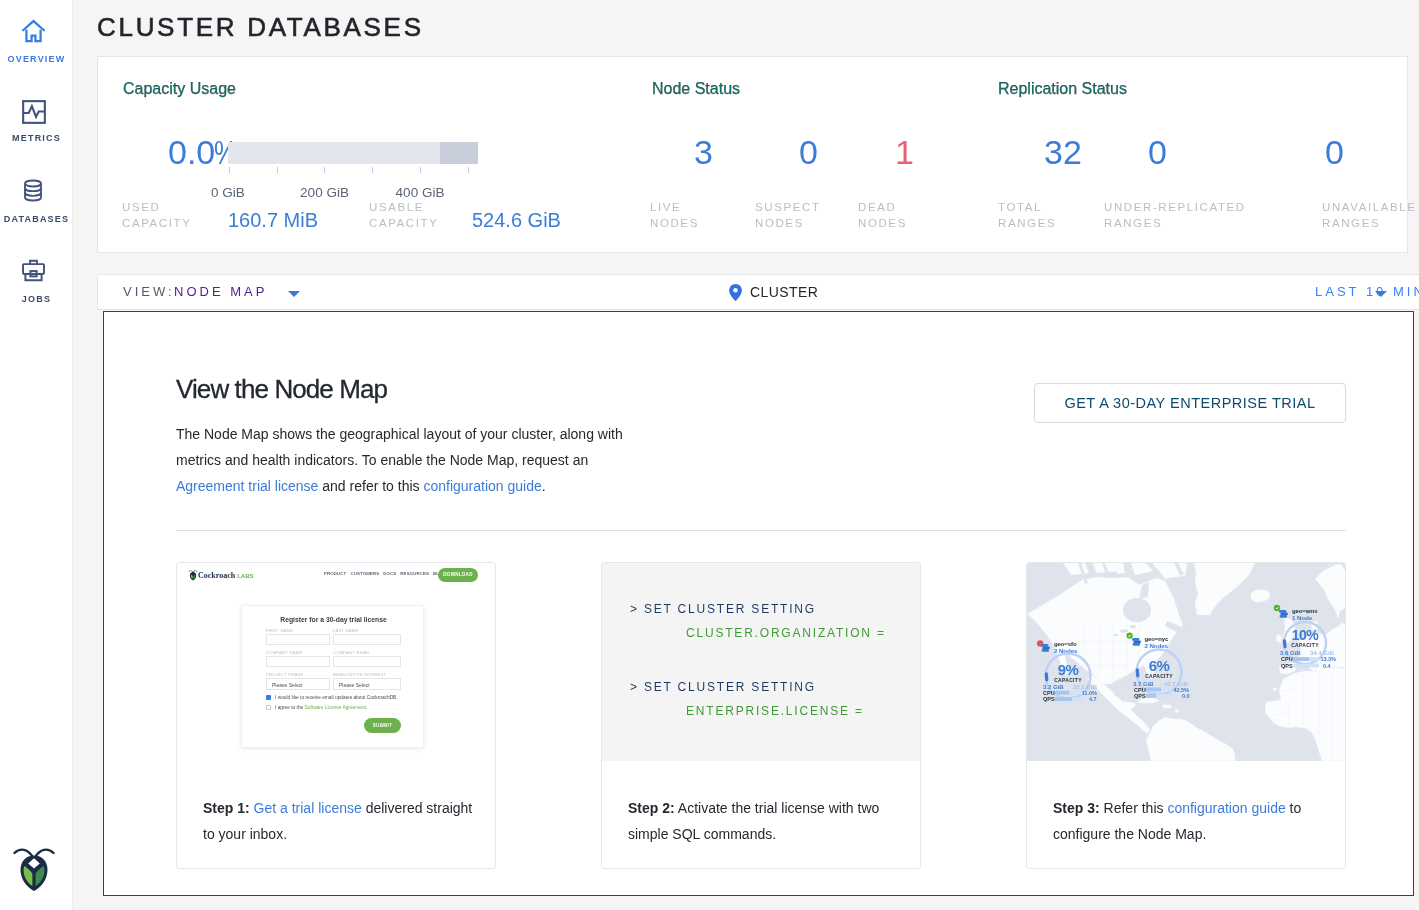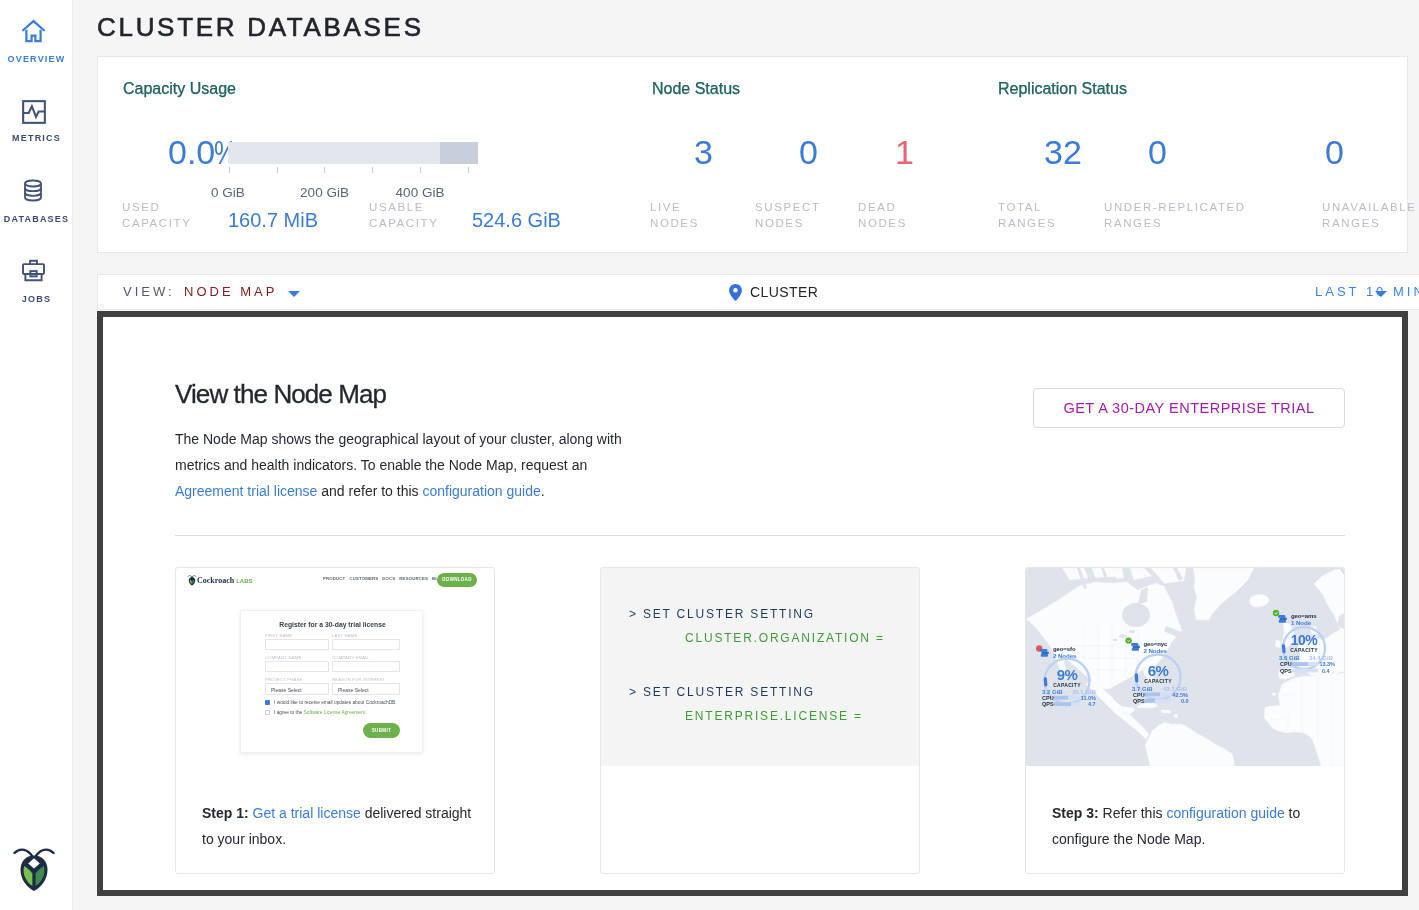--- a/index.html
+++ b/index.html
@@ -19,25 +19,25 @@
 .bignum.red { color:#e8636f; }
 .smlab { position:absolute; font-size:11.5px; letter-spacing:1.6px; color:#b9bdc5; line-height:16px; top:142px; }
 .val { position:absolute; font-size:20px; color:#3b7cd9; top:152px; }
 .tick { position:absolute; width:1px; height:6px; background:#c5c9d1; top:110px; }
 .ticklab { position:absolute; font-size:13.5px; color:#5a6575; top:116px; width:80px; text-align:center;margin-top:12px; }
 
 #viewbar { position:absolute; left:97px; top:274px; width:1398px; height:36px; background:#fff; border:1px solid #e7e7e7;text-align:right; }
 .vbtext { position:absolute; top:0; line-height:34px; font-size:13px; letter-spacing:3px; }
 .tri { position:absolute; width:0; height:0; border-left:6px solid transparent; border-right:6px solid transparent; border-top:6.5px solid #3b7cd9; top:16px; }
 
-#panel { position:absolute; left:97px; top:311px; width:1311px; height:585px; background:#fff; border:6px solid #404040; }
+#panel { position:absolute; left:103px; top:311px; width:1311px; height:585px; background:#fff; border:1px solid #404040; }
 #h2map { position:absolute; left:72px; top:62px; font-size:26px; letter-spacing:-0.9px; color:#242930; -webkit-text-stroke:0.3px #242930; }
 #para { position:absolute; left:72px; top:109px; font-size:14px; line-height:26px; color:#242930; }
 a.lnk { color:#3b7cd9; text-decoration:none; }
-#trialbtn { position:absolute; left:930px; top:71px; width:312px; height:40px; border:1px solid #d5dae3; border-radius:4px; text-align:center; line-height:38px; font-size:14.5px; letter-spacing:0.5px; color:#a21caf; background:#fff; }
+#trialbtn { position:absolute; left:930px; top:71px; width:312px; height:40px; border:1px solid #d5dae3; border-radius:4px; text-align:center; line-height:38px; font-size:14.5px; letter-spacing:0.5px; color:#0c4a6e; background:#fff; }
 #divider { position:absolute; left:72px; top:218px; width:1170px; height:1px; background:#dadde5; }
 .card { position:absolute; top:250px; width:320px; height:307px; border:1px solid #e5e7ea; border-radius:3px; background:#fff; overflow:hidden; }
 .steptxt { position:absolute; left:26px; top:232px; width:272px; font-size:14px; line-height:26px; color:#242930; }
 .steptxt b { font-weight:bold; }
 
 #codeblk { position:absolute; left:0; top:0; width:318px; height:198px; background:#f4f4f5; }
 .codeln { position:absolute; font-size:12px; font-weight:normal; letter-spacing:1.8px; white-space:nowrap; }
 .codenavy { color:#1d3a5e; }
 .codegreen { color:#3f9b35; }
 </style>
@@ -114,21 +114,21 @@
   <div class="bignum" style="left:900px">32</div>
   <div class="bignum" style="left:1004px">0</div>
   <div class="bignum" style="left:1181px">0</div>
   <div class="smlab" style="left:900px">TOTAL<br>RANGES</div>
   <div class="smlab" style="left:1006px">UNDER-REPLICATED<br>RANGES</div>
   <div class="smlab" style="left:1224px">UNAVAILABLE<br>RANGES</div>
 </div>
 
 <div id="viewbar">
   <div class="vbtext" style="left:25px;color:#525b6b">VIEW:</div>
-  <div class="vbtext" style="left:86px;color:#7f1d1d">NODE MAP</div>
+  <div class="vbtext" style="left:76px;color:#4c1d95">NODE MAP</div>
   <div class="tri" style="left:190px"></div>
   <svg class="abs" style="left:631px;top:9px" width="13" height="17" viewBox="0 0 12 16">
     <path d="M6 0 C2.7 0 0 2.7 0 6 C0 10.5 6 16 6 16 C6 16 12 10.5 12 6 C12 2.7 9.3 0 6 0 Z" fill="#3571dc"></path>
     <circle cx="6" cy="5.8" r="2.1" fill="#fff"></circle>
   </svg>
   <div class="vbtext" style="left:652px;color:#22262c;letter-spacing:0.4px;font-size:14px">CLUSTER</div>
   <div class="vbtext" style="left:1217px;color:#3b82f6">LAST 10 MIN</div>
   <div class="tri" style="left:1277px"></div>
 </div>
 
@@ -172,20 +172,21 @@
     <div class="steptxt"><b>Step 1:</b> <a class="lnk">Get a trial license</a> delivered straight to your inbox.</div>
   </div>
 
   <div class="card" id="card2" style="left:497px">
     <div id="codeblk">
       <div class="codeln codenavy" style="left:28px;top:39px">&gt; SET CLUSTER SETTING</div>
       <div class="codeln codegreen" style="left:84px;top:63px">CLUSTER.ORGANIZATION =</div>
       <div class="codeln codenavy" style="left:28px;top:117px">&gt; SET CLUSTER SETTING</div>
       <div class="codeln codegreen" style="left:84px;top:141px">ENTERPRISE.LICENSE =</div>
     </div>
+    <div class="steptxt"><b>Step 2:</b> Activate the trial license with two simple SQL commands.</div>
   </div>
 
   <div class="card" id="card3" style="left:922px">
     <svg class="abs" style="left:0;top:0" width="318" height="198" viewBox="0 0 318 198">
       <rect x="0" y="0" width="318" height="198" fill="#dfe3ec"></rect>
       <g fill="#fbfcfe" stroke="#eef0f6" stroke-width="0.5">
 
         <path d="M0,51 L14,43 L32,32 L44,24 L55,17 L70,14 L86,15 L101,14 L106,18 L112,22 L124,17 L130,15 L138,18 L142,26 L147,36 L152,52 L156,62 L146,74 L138,88 L130,97 L127,101 L122,106 L118,101 L110,106 L100,112 L92,116 L84,121 L76,121 L66,112 L58,106 L51,100 L45,95 L40,90 L38,94 L40,102 L41,108 L39,112 L35,104 L31,94 L28,86 L24,78 L18,70 L10,60 L3,53 Z"></path>
 
         <path d="M66,112 L78,122 L86,129 L94,137 L101,143 L108,151 L116,158 L123,166 L120,171 L110,162 L100,154 L90,146 L82,138 L72,128 L60,116 Z"></path>

